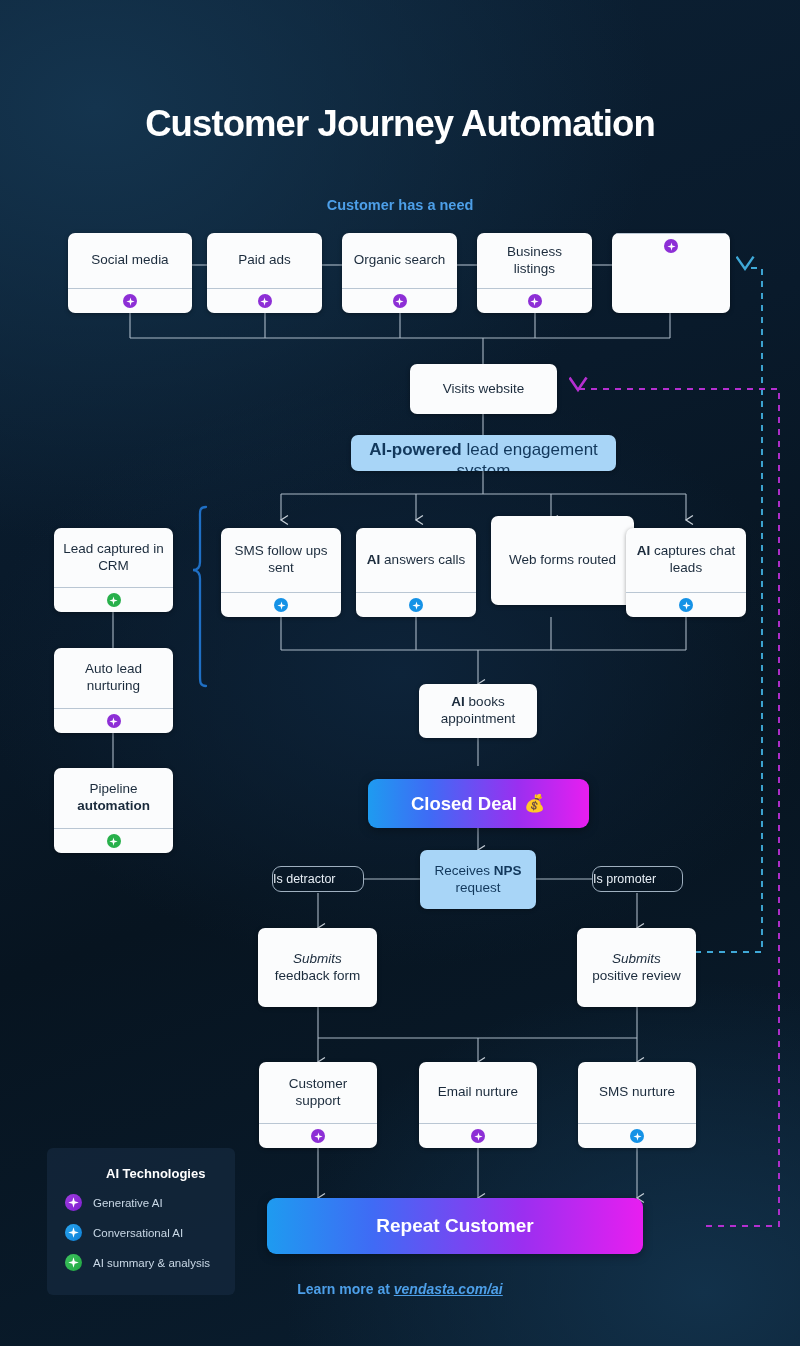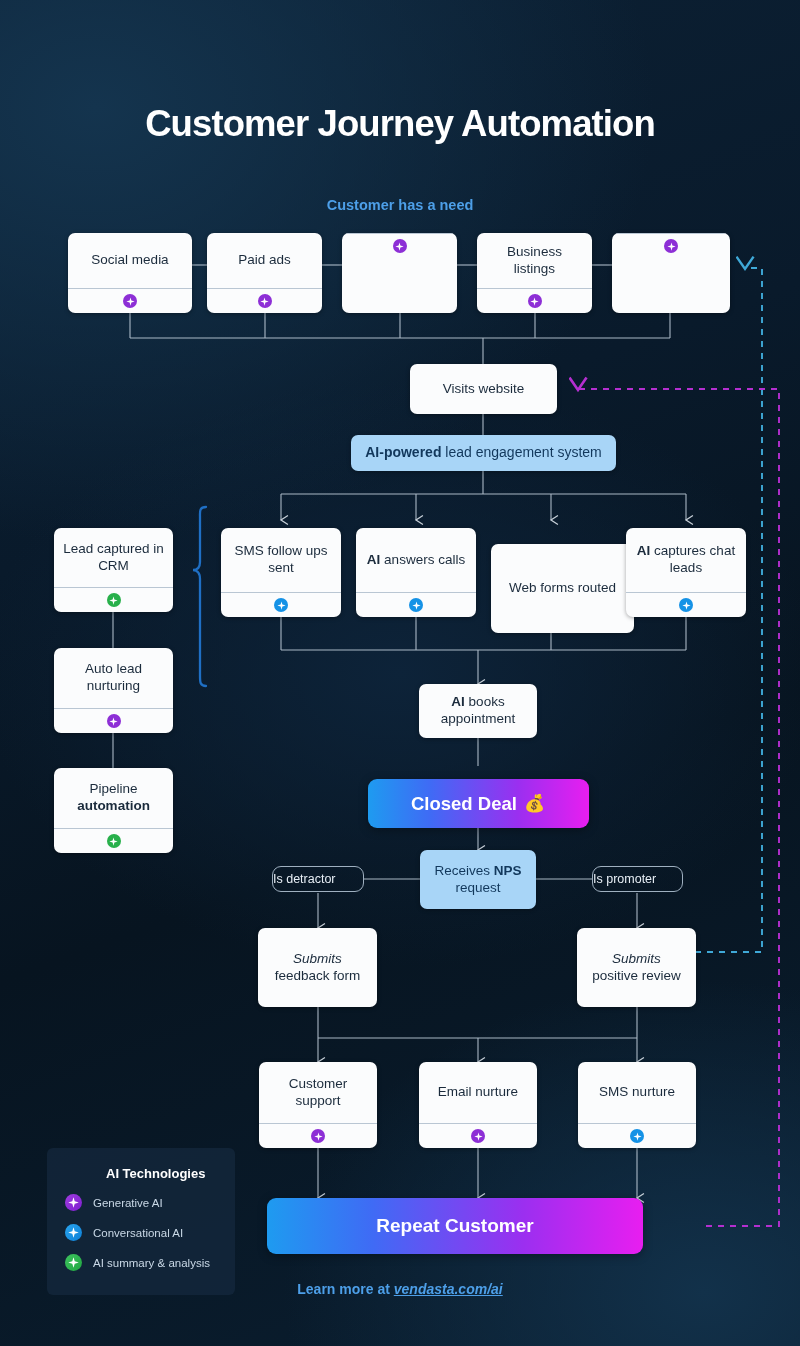--- a/index.html
+++ b/index.html
@@ -222,20 +222,21 @@
     <div class="badge-strip">
       <span class="badge gen">
         <svg viewBox="0 0 24 24">
             <path d="M12 1 L14.4 9.6 L23 12 L14.4 14.4 L12 23 L9.6 14.4 L1 12 L9.6 9.6 Z" fill="#fff"></path>
           </svg>
       </span>
     </div>
   </div>
 
   <div class="node" style="left:342px;top:233px;width:115px;height:80px;">
+    <div class="label">Organic search</div>
     <div class="badge-strip">
       <span class="badge gen">
         <svg viewBox="0 0 24 24">
             <path d="M12 1 L14.4 9.6 L23 12 L14.4 14.4 L12 23 L9.6 14.4 L1 12 L9.6 9.6 Z" fill="#fff"></path>
           </svg>
       </span>
     </div>
   </div>
 
   <div class="node" style="left:477px;top:233px;width:115px;height:80px;">
@@ -257,21 +258,21 @@
           </svg>
       </span>
     </div>
   </div>
 
   <div class="node plain" style="left:410px;top:364px;width:147px;height:50px;">
     <div class="label">Visits website</div>
   </div>
 
   <div class="node lightblue" style="left:351px;top:435px;width:265px;height:36px;border-radius:7px;">
-    <div class="label" style="font-size:14px;">
+    <div class="label" style="font-size:17px;">
       <span><b class="em">AI-powered</b><span> lead engagement system</span></span>
     </div>
   </div>
 
   <div class="node" style="left:54px;top:528px;width:119px;height:84px;">
     <div class="label">Lead captured in CRM</div>
     <div class="badge-strip">
       <span class="badge sum">
         <svg viewBox="0 0 24 24">
             <path d="M12 1 L14.4 9.6 L23 12 L14.4 14.4 L12 23 L9.6 14.4 L1 12 L9.6 9.6 Z" fill="#fff"></path>
@@ -321,21 +322,21 @@
     </div>
     <div class="badge-strip">
       <span class="badge conv">
         <svg viewBox="0 0 24 24">
             <path d="M12 1 L14.4 9.6 L23 12 L14.4 14.4 L12 23 L9.6 14.4 L1 12 L9.6 9.6 Z" fill="#fff"></path>
           </svg>
       </span>
     </div>
   </div>
 
-  <div class="node plain" style="left:491px;top:544px;width:143px;height:89px;">
+  <div class="node plain" style="left:491px;top:516px;width:143px;height:89px;">
     <div class="label">Web forms routed</div>
   </div>
 
   <div class="node" style="left:626px;top:528px;width:120px;height:89px;">
     <div class="label">
       <span><b class="em">AI</b><span> captures chat leads</span></span>
     </div>
     <div class="badge-strip">
       <span class="badge conv">
         <svg viewBox="0 0 24 24">

